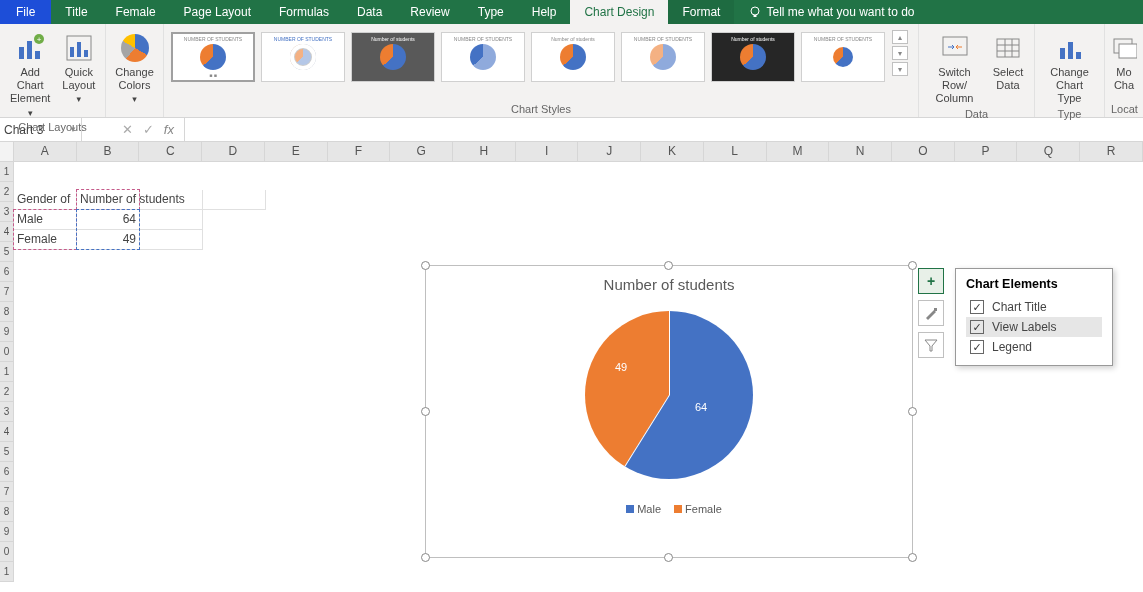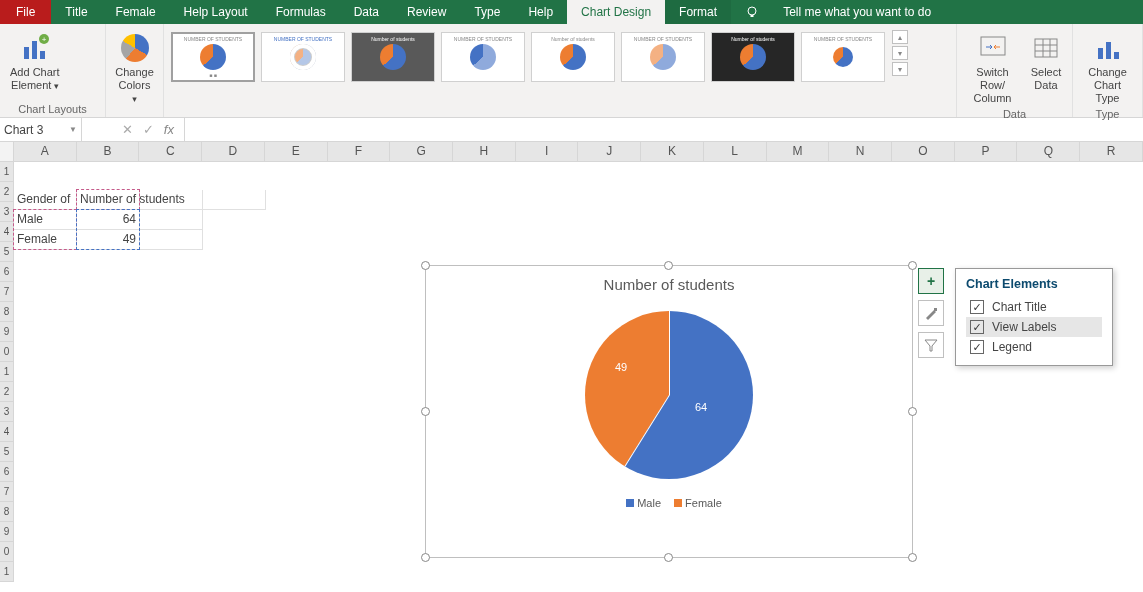--- a/index.html
+++ b/index.html
@@ -1,24 +1,24 @@
 <!DOCTYPE html>
 <html><head>
 <meta charset="utf-8">
 <style>
 * { margin: 0; padding: 0; box-sizing: border-box; font-family: "Segoe UI", Arial, sans-serif; }
 body { width: 1143px; height: 592px; background: #fff; overflow: hidden; font-size: 12px; color: #444; position: relative; }
 
 
 .ribbon-tabs { background: #217346; height: 24px; display: flex; align-items: stretch; }
 .ribbon-tab { padding: 0 14px; color: #fff; font-size: 12px; display: flex; align-items: center; cursor: pointer; }
-.ribbon-tab.file { background: #b91c1c; padding: 0 16px; }
+.ribbon-tab.file { background: #1d4ed8; padding: 0 16px; }
 .ribbon-tab.active { background: #f3f2f1; color: #217346; }
 .ribbon-tab.format { background: #1e6b41; }
-.tellme { display: flex; align-items: center; color: #fff; padding: 0 14px; font-size: 12px; gap: 24px; }
+.tellme { display: flex; align-items: center; color: #fff; padding: 0 14px; font-size: 12px; gap: 4px; }
 
 
 .ribbon-body { background: #f3f2f1; height: 94px; border-bottom: 1px solid #d6d6d6; display: flex; }
 .rgroup { border-right: 1px solid #e1e1e1; padding: 2px 6px 0 6px; display: flex; flex-direction: column; justify-content: space-between; }
 .rgroup-controls { display: flex; align-items: flex-start; gap: 4px; padding-top: 4px; }
 .rgroup-label { text-align: center; font-size: 11px; color: #666; padding-bottom: 2px; }
 .big-btn { display: flex; flex-direction: column; align-items: center; gap: 2px; padding: 2px 4px; cursor: pointer; font-size: 11px; text-align: center; line-height: 1.2; }
 .big-btn .ic { width: 32px; height: 32px; display: flex; align-items: center; justify-content: center; }
 .dropdown-caret::after { content: " ▾"; font-size: 9px; }
 
@@ -58,49 +58,49 @@
 .chart-obj .handle { position: absolute; width: 9px; height: 9px; background: #fff; border: 1.5px solid #888; border-radius: 50%; }
 .h-tl { left: -5px; top: -5px; } .h-tm { left: calc(50% - 5px); top: -5px; } .h-tr { right: -5px; top: -5px; }
 .h-ml { left: -5px; top: calc(50% - 5px); } .h-mr { right: -5px; top: calc(50% - 5px); }
 .h-bl { left: -5px; bottom: -5px; } .h-bm { left: calc(50% - 5px); bottom: -5px; } .h-br { right: -5px; bottom: -5px; }
 .chart-title { text-align: center; font-size: 15px; color: #595959; padding-top: 10px; }
 .pie-wrap { display: flex; justify-content: center; margin-top: 18px; position: relative; }
 .pie { width: 168px; height: 168px; border-radius: 50%; background: conic-gradient(#4472C4 0deg 212deg, #ED7D31 212deg 360deg); position: relative; }
 .pie::after { content: ""; position: absolute; left: 50%; top: 50%; width: 50%; height: 2px; background: rgba(255,255,255,0); }
 .pie .slice-line { position: absolute; left: 50%; top: 0; width: 1px; height: 50%; background: #fff; transform-origin: bottom; }
 .data-label { position: absolute; font-size: 11px; color: #fff; }
-.legend { text-align: center; margin-top: 18px; font-size: 11px; color: #595959; }
+.legend { text-align: center; margin-top: 24px; font-size: 11px; color: #595959; }
 .legend .sw { display: inline-block; width: 8px; height: 8px; margin: 0 3px 0 10px; }
 
 
 .chart-side { position: absolute; left: 918px; top: 268px; display: flex; flex-direction: column; gap: 6px; }
 .side-btn { width: 26px; height: 26px; border: 1px solid #c0c0c0; background: #fff; display: flex; align-items: center; justify-content: center; cursor: pointer; font-size: 14px; color: #666; }
 .side-btn.active { background: #e8f0e8; border-color: #217346; color: #217346; font-weight: bold; }
 
 
 .flyout { position: absolute; left: 955px; top: 268px; width: 158px; background: #fff; border: 1px solid #999; box-shadow: 2px 2px 6px rgba(0,0,0,.2); padding: 8px 10px; font-size: 12px; }
-.flyout-title { font-weight: bold; color: #0c4a6e; margin-bottom: 6px; font-size: 12.5px; }
+.flyout-title { font-weight: bold; color: #000000; margin-bottom: 6px; font-size: 12.5px; }
 .flyout-item { display: flex; align-items: center; gap: 8px; padding: 3px 4px; cursor: pointer; }
 .flyout-item.hover { background: #e6e6e6; }
 .chk { width: 14px; height: 14px; border: 1px solid #666; display: inline-flex; align-items: center; justify-content: center; font-size: 11px; color: #333; }
 
 
 .mini-pie { width: 28px; height: 28px; border-radius: 50%; background: conic-gradient(#4472C4 0 120deg,#ED7D31 120deg 220deg,#A5A5A5 220deg 300deg,#FFC000 300deg 360deg); }
 
 
 svg { display: block; }
 </style>
 </head>
 <body>
 
 <div class="ribbon-tabs">
   <div class="ribbon-tab file">File</div>
   <div class="ribbon-tab">Title</div>
   <div class="ribbon-tab">Female</div>
-  <div class="ribbon-tab">Help Layout</div>
+  <div class="ribbon-tab">Page Layout</div>
   <div class="ribbon-tab">Formulas</div>
   <div class="ribbon-tab">Data</div>
   <div class="ribbon-tab">Review</div>
   <div class="ribbon-tab">Type</div>
   <div class="ribbon-tab">Help</div>
   <div class="ribbon-tab active">Chart Design</div>
   <div class="ribbon-tab format">Format</div>
   <div class="tellme">
     <span>
         <svg width="14" height="14" viewBox="0 0 14 14">
@@ -122,20 +122,32 @@
               <rect x="4" y="14" width="5" height="12" fill="#4472C4"></rect>
               <rect x="12" y="8" width="5" height="18" fill="#4472C4"></rect>
               <rect x="20" y="18" width="5" height="8" fill="#4472C4"></rect>
               <circle cx="24" cy="6" r="5" fill="#70AD47"></circle>
               <text x="24" y="9" font-size="8" fill="#fff" text-anchor="middle">+</text>
             </svg>
           </div>
         <span class="dropdown-caret" style="white-space:pre-line">Add Chart
 Element</span>
       </div>
+      <div class="big-btn">
+        <div class="ic">
+            <svg width="30" height="30">
+              <rect x="3" y="3" width="24" height="24" fill="none" stroke="#888"></rect>
+              <rect x="6" y="14" width="4" height="10" fill="#4472C4"></rect>
+              <rect x="13" y="9" width="4" height="15" fill="#4472C4"></rect>
+              <rect x="20" y="17" width="4" height="7" fill="#4472C4"></rect>
+            </svg>
+          </div>
+        <span class="dropdown-caret" style="white-space:pre-line">Quick
+Layout</span>
+      </div>
     </div>
     <div class="rgroup-label">Chart Layouts</div>
   </div>
 
   <div class="rgroup" style="width:58px">
     <div class="rgroup-controls" style="justify-content:center;width:100%">
       <div class="big-btn">
         <div class="ic">
             <div class="mini-pie"></div>
           </div>
@@ -180,20 +192,21 @@
       <div class="style-thumb">
           <span class="thumb-title">NUMBER OF STUDENTS</span>
           <div class="thumb-pie" style="width:20px;height:20px"></div>
         </div>
       <div class="style-scroll">
         <div>▴</div>
         <div>▾</div>
         <div>▾</div>
       </div>
     </div>
+    <div class="rgroup-label">Chart Styles</div>
   </div>
 
   <div class="rgroup" style="width:116px">
     <div class="rgroup-controls">
       <div class="big-btn">
         <div class="ic">
             <svg width="30" height="30">
               <rect x="3" y="4" width="24" height="18" fill="none" stroke="#888"></rect>
               <path d="M8 14 L14 14 M14 14 L12 12 M14 14 L12 16" stroke="#4472C4" fill="none"></path>
               <path d="M22 14 L16 14 M16 14 L18 12 M16 14 L18 16" stroke="#ED7D31" fill="none"></path>
@@ -229,20 +242,35 @@
               <rect x="21" y="19" width="5" height="7" fill="#4472C4"></rect>
             </svg>
           </div>
         <span style="white-space:pre-line">Change
 Chart Type</span>
       </div>
     </div>
     <div class="rgroup-label">Type</div>
   </div>
 
+  <div class="rgroup" style="width:38px;border-right:none">
+    <div class="rgroup-controls" style="justify-content:center;width:100%">
+      <div class="big-btn">
+        <div class="ic">
+            <svg width="26" height="30">
+              <rect x="3" y="6" width="18" height="14" fill="none" stroke="#888"></rect>
+              <rect x="8" y="11" width="18" height="14" fill="#fff" stroke="#888"></rect>
+            </svg>
+          </div>
+        <span style="white-space:pre-line">Mo
+Cha</span>
+      </div>
+    </div>
+    <div class="rgroup-label">Locat</div>
+  </div>
 </div>
 
 <div class="formula-row">
   <div class="name-box">
     <span>Chart 3</span>
     <span class="caret">▼</span>
   </div>
   <div style="width:30px"></div>
   <div class="fx-controls">
     <span>✕</span>

